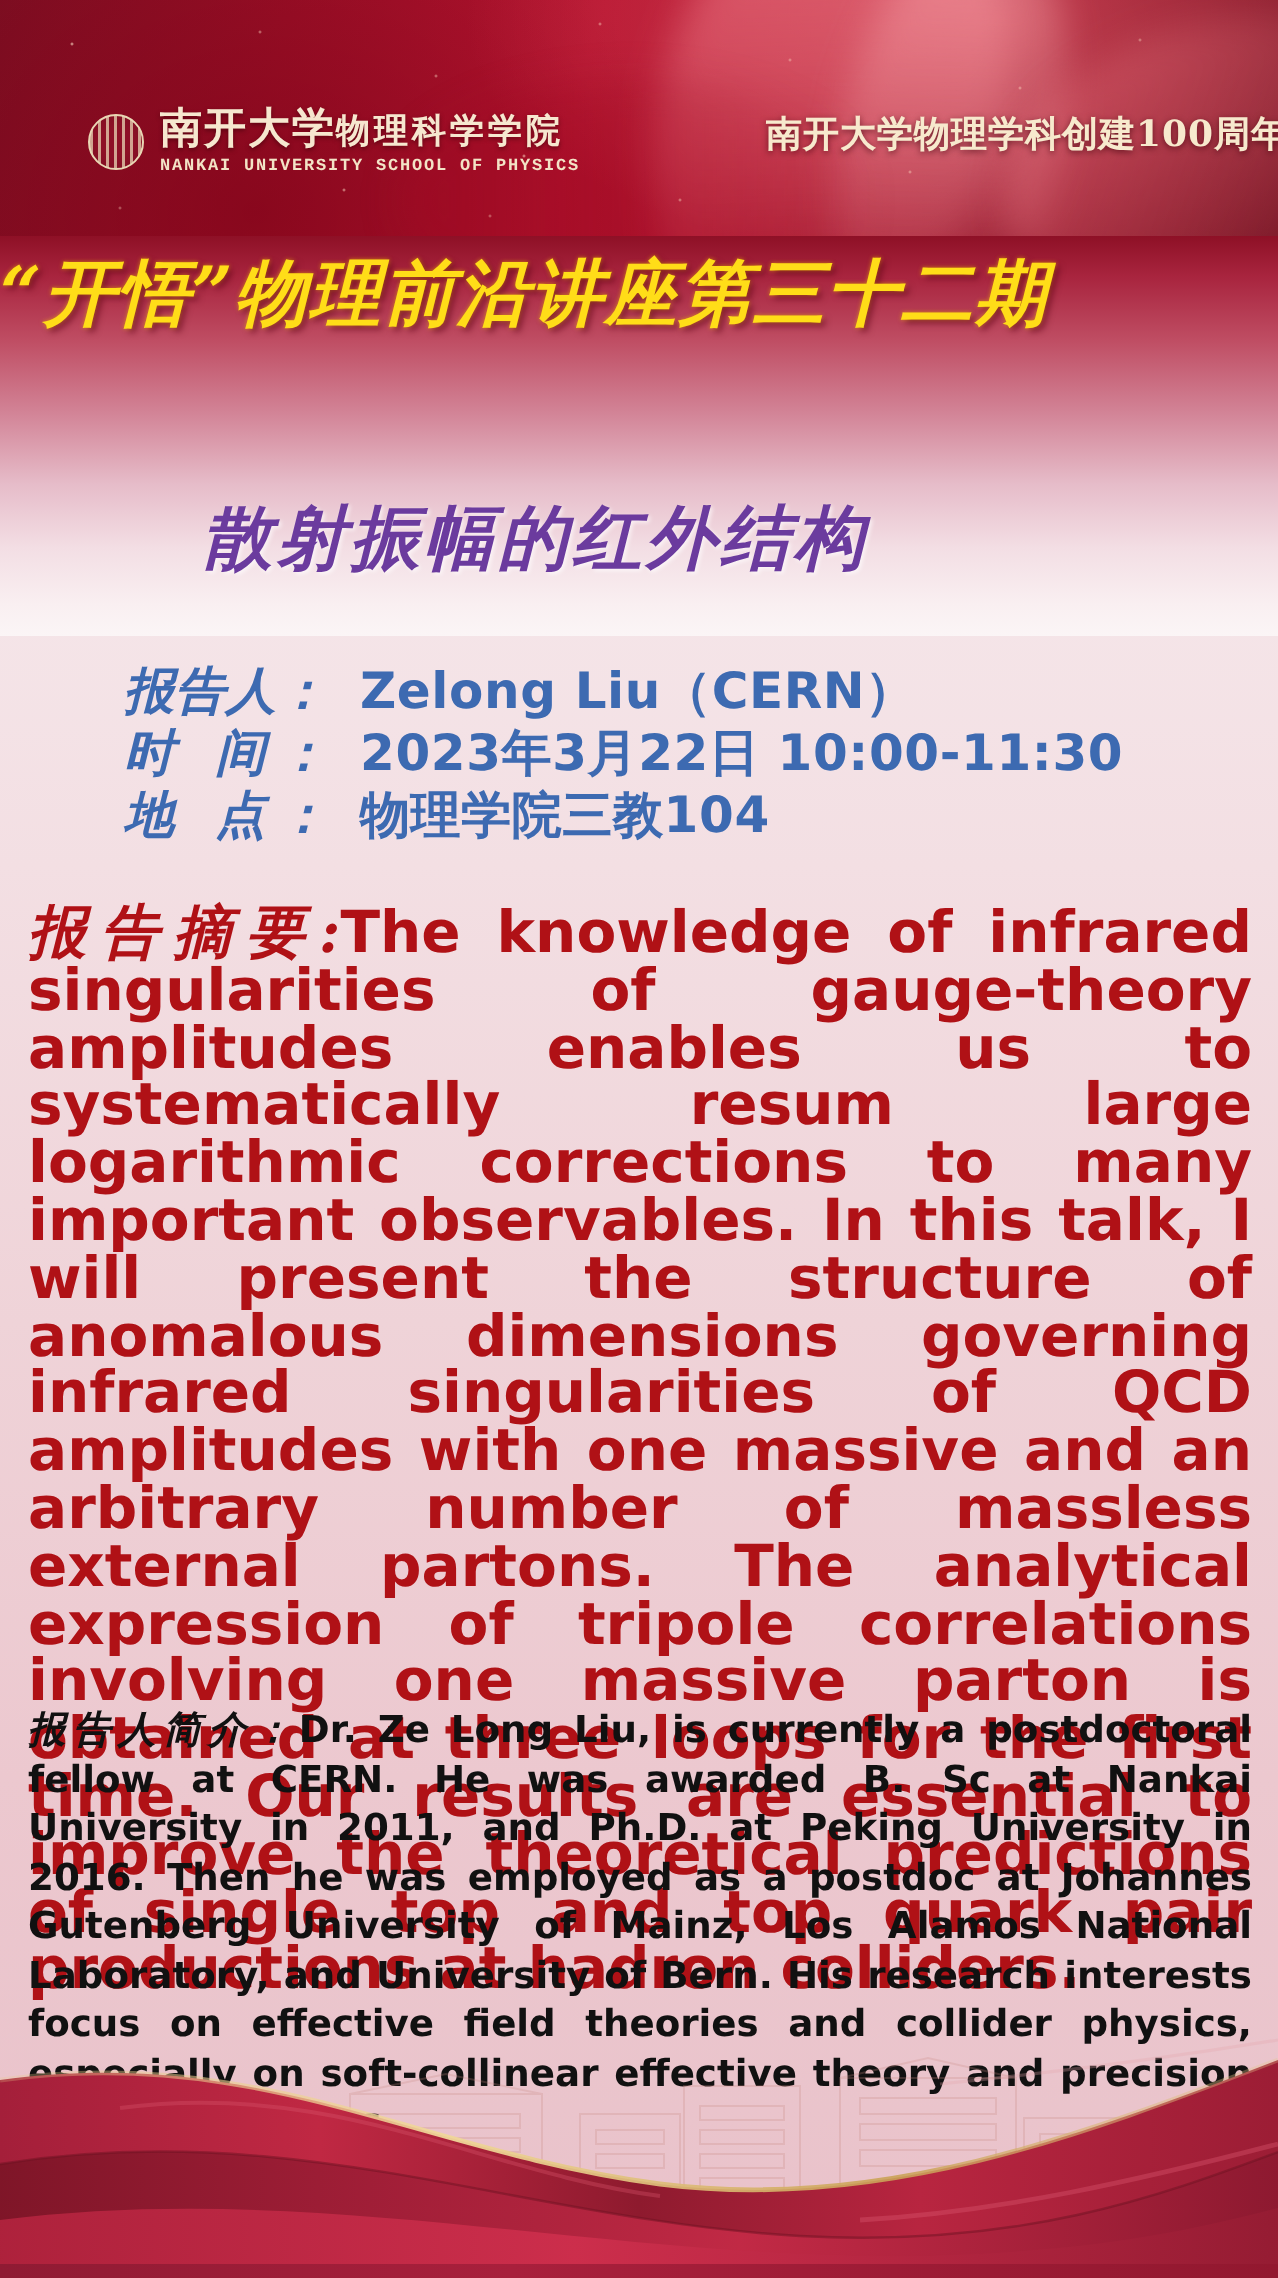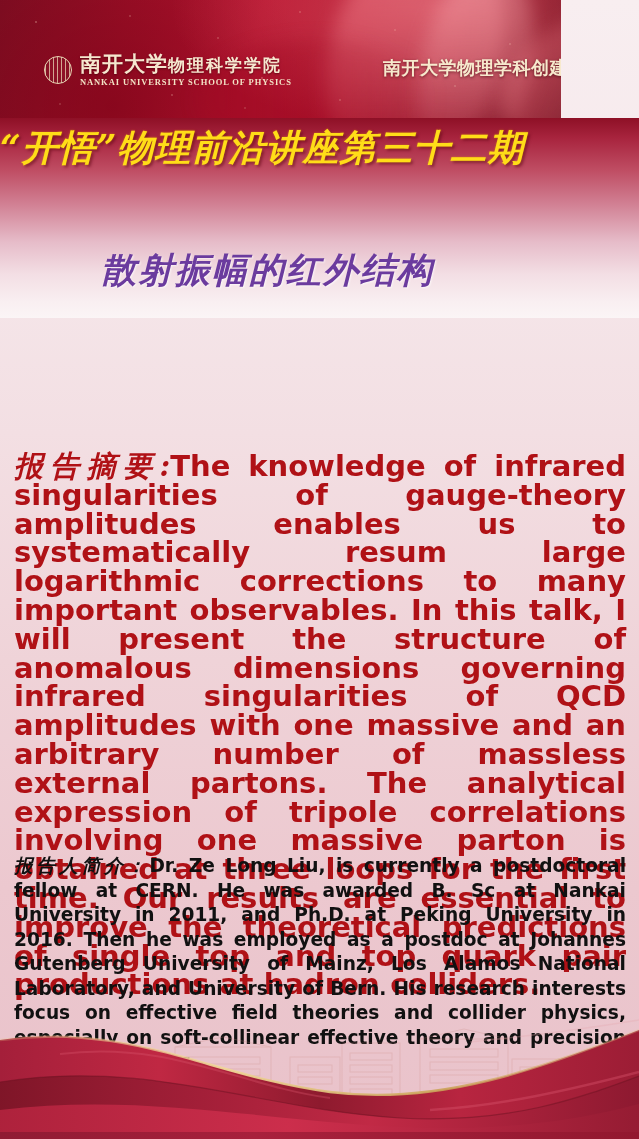--- a/index.html
+++ b/index.html
@@ -15,21 +15,21 @@
         #f8eef0 0%,
         #f6e9ec 18%,
         #f3dfe3 38%,
         #efd3d8 58%,
         #ecc8cf 78%,
         #e9c2ca 100%);
   }
 
   
   .header{
-    position:absolute;left:0;top:0;width:561px;height:118px;overflow:hidden;
+    position:absolute;left:0;top:0;width:639px;height:118px;overflow:hidden;
     background:
       radial-gradient(ellipse 380px 180px at 78% 8%, rgba(255,120,130,.45), rgba(255,120,130,0) 70%),
       radial-gradient(ellipse 300px 260px at 20% 90%, rgba(120,0,20,.55), rgba(120,0,20,0) 70%),
       linear-gradient(105deg,#7d0e22 0%,#9c1028 22%,#b5132f 45%,#a61029 62%,#8d0e24 80%,#6e0c1c 100%);
   }
   .silk{
     position:absolute;border-radius:50%;
     filter:blur(9px);pointer-events:none;
   }
   .silk.s1{left:330px;top:-70px;width:170px;height:250px;
@@ -75,21 +75,21 @@
   }
   .logo-text{display:flex;flex-direction:column;gap:1px;}
   .logo-cn{
     font-family:"DejaVu Serif","Liberation Serif",serif;
     font-size:21px;line-height:21px;font-weight:700;color:#f6e7cf;
     letter-spacing:1px;white-space:nowrap;
     text-shadow:0 1px 2px rgba(60,0,10,.6);
   }
   .logo-cn .dept{font-size:17px;letter-spacing:2px;}
   .logo-en{
-    font-family:Liberation Serif, serif;
+    font-family:Liberation Mono, monospace;
     font-size:8.5px;line-height:10px;font-weight:700;color:#f3e3c6;
     letter-spacing:.9px;white-space:nowrap;
   }
   .anniversary{
     position:absolute;left:383px;top:58px;
     font-family:"DejaVu Serif","Liberation Serif",serif;
     font-size:18px;line-height:20px;font-weight:700;color:#f7e9cd;
     letter-spacing:.5px;white-space:nowrap;
     text-shadow:0 1px 3px rgba(60,0,10,.65);
   }
@@ -212,20 +212,34 @@
     </div>
 
     <div class="anniversary">南开大学物理学科创建100周年</div>
   </div>
 
   <div class="hero-fade"></div>
 
   <div class="title-main">“开悟”物理前沿讲座第三十二期</div>
   <div class="title-sub">散射振幅的红外结构</div>
 
+  <div class="info">
+    <div class="info-row">
+      <span class="info-label">报告人：</span>
+      <span class="info-value">Zelong Liu（CERN）</span>
+    </div>
+    <div class="info-row">
+      <span class="info-label spaced">时  间：</span>
+      <span class="info-value">2023年3月22日 10:00-11:30</span>
+    </div>
+    <div class="info-row">
+      <span class="info-label spaced">地  点：</span>
+      <span class="info-value">物理学院三教104</span>
+    </div>
+  </div>
 
   <div class="abstract">
     <span class="lead">报告摘要:</span><span>The knowledge of infrared singularities of gauge-theory amplitudes enables us to systematically resum large logarithmic corrections to many important observables. In this talk, I will present the structure of anomalous dimensions governing infrared singularities of QCD amplitudes with one massive and an arbitrary number of massless external partons. The analytical expression of tripole correlations involving one massive parton is obtained at three loops for the first time. Our results are essential to improve the theoretical predictions of single top and top quark pair productions at hadron colliders.</span>
   </div>
 
   <div class="bio">
     <span class="lead">报告人简介：</span><span>Dr. Ze Long Liu, is currently a postdoctoral fellow at CERN. He was awarded B. Sc at Nankai University in 2011, and Ph.D. at Peking University in 2016. Then he was employed as a postdoc at Johannes Gutenberg University of Mainz, Los Alamos National Laboratory, and University of Bern. His research interests focus on effective field theories and collider physics, especially on soft-collinear effective theory and precision QCD calculations.</span>
   </div>
 
   <svg class="buildings" viewBox="0 0 639 130" preserveAspectRatio="none">

